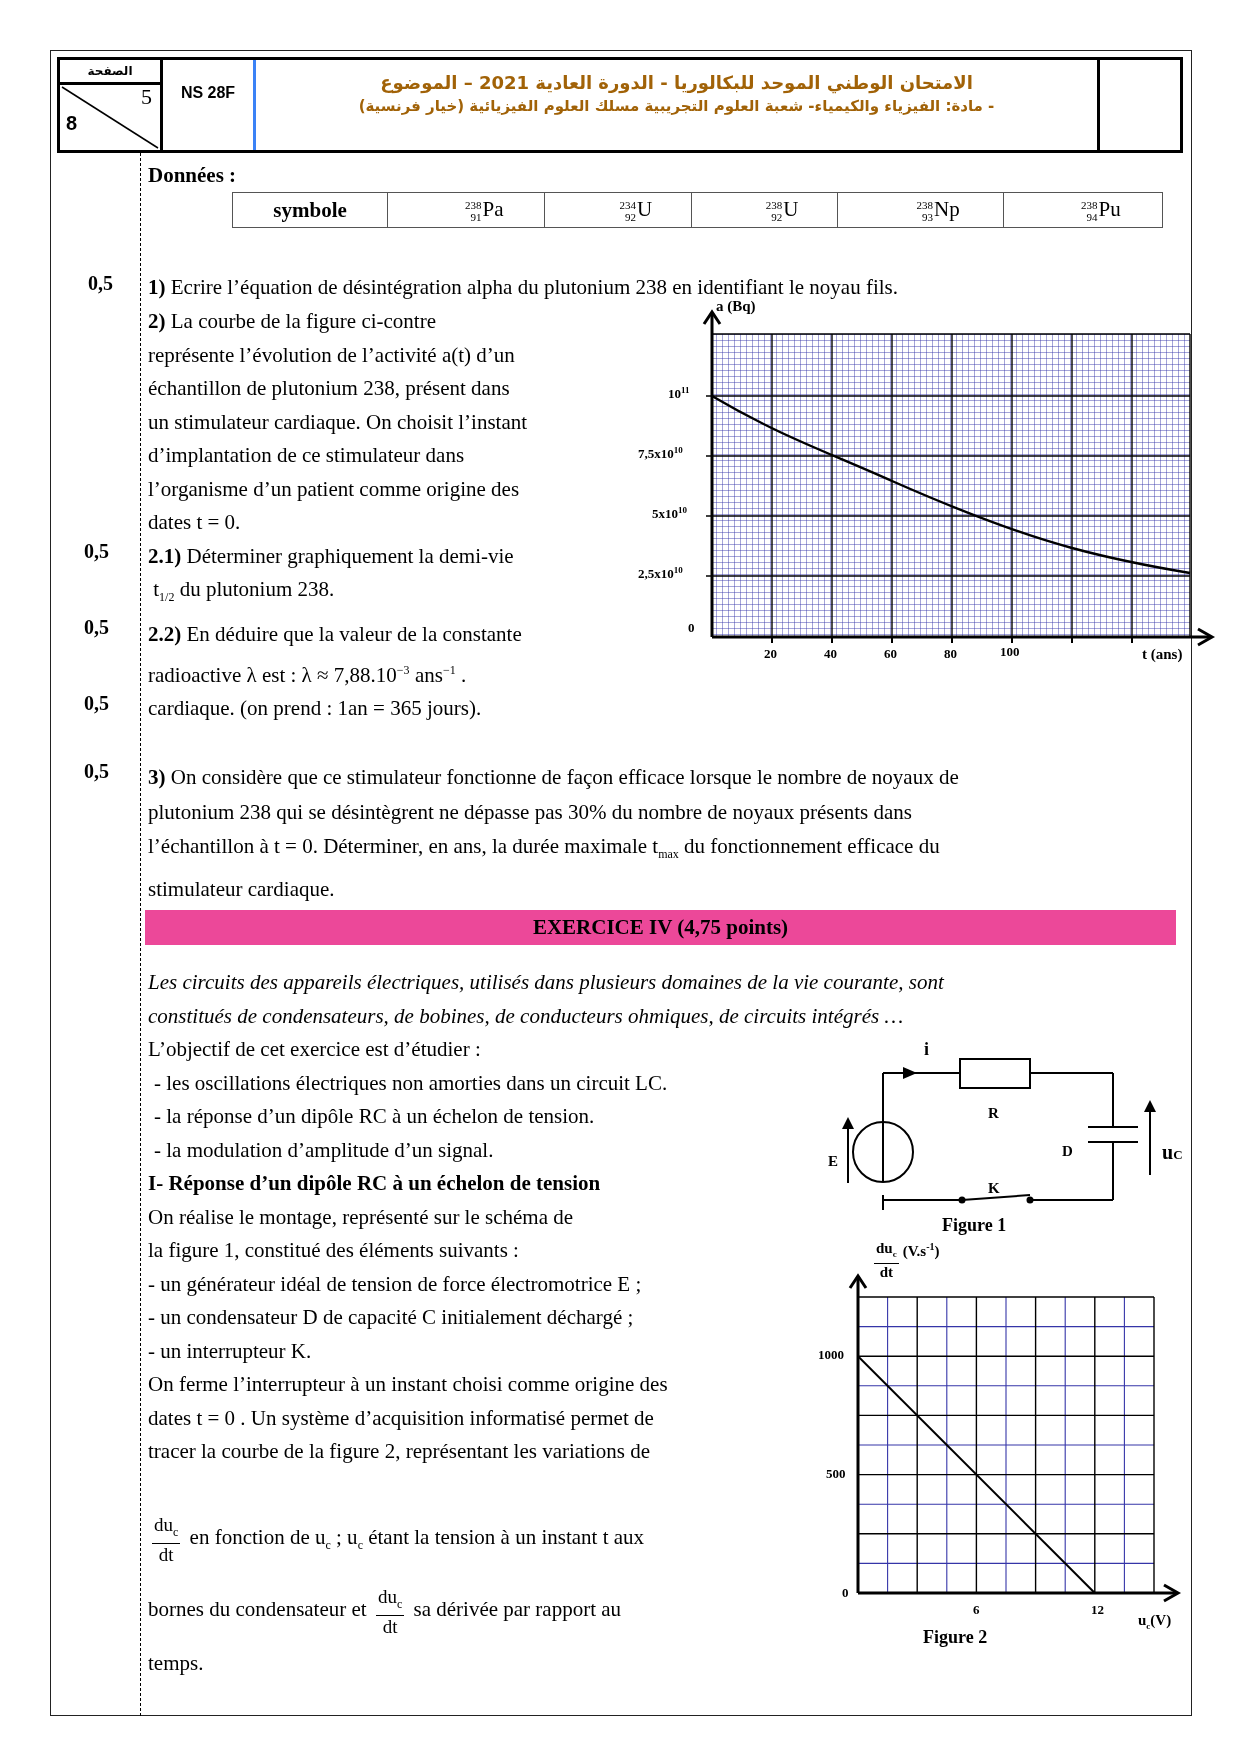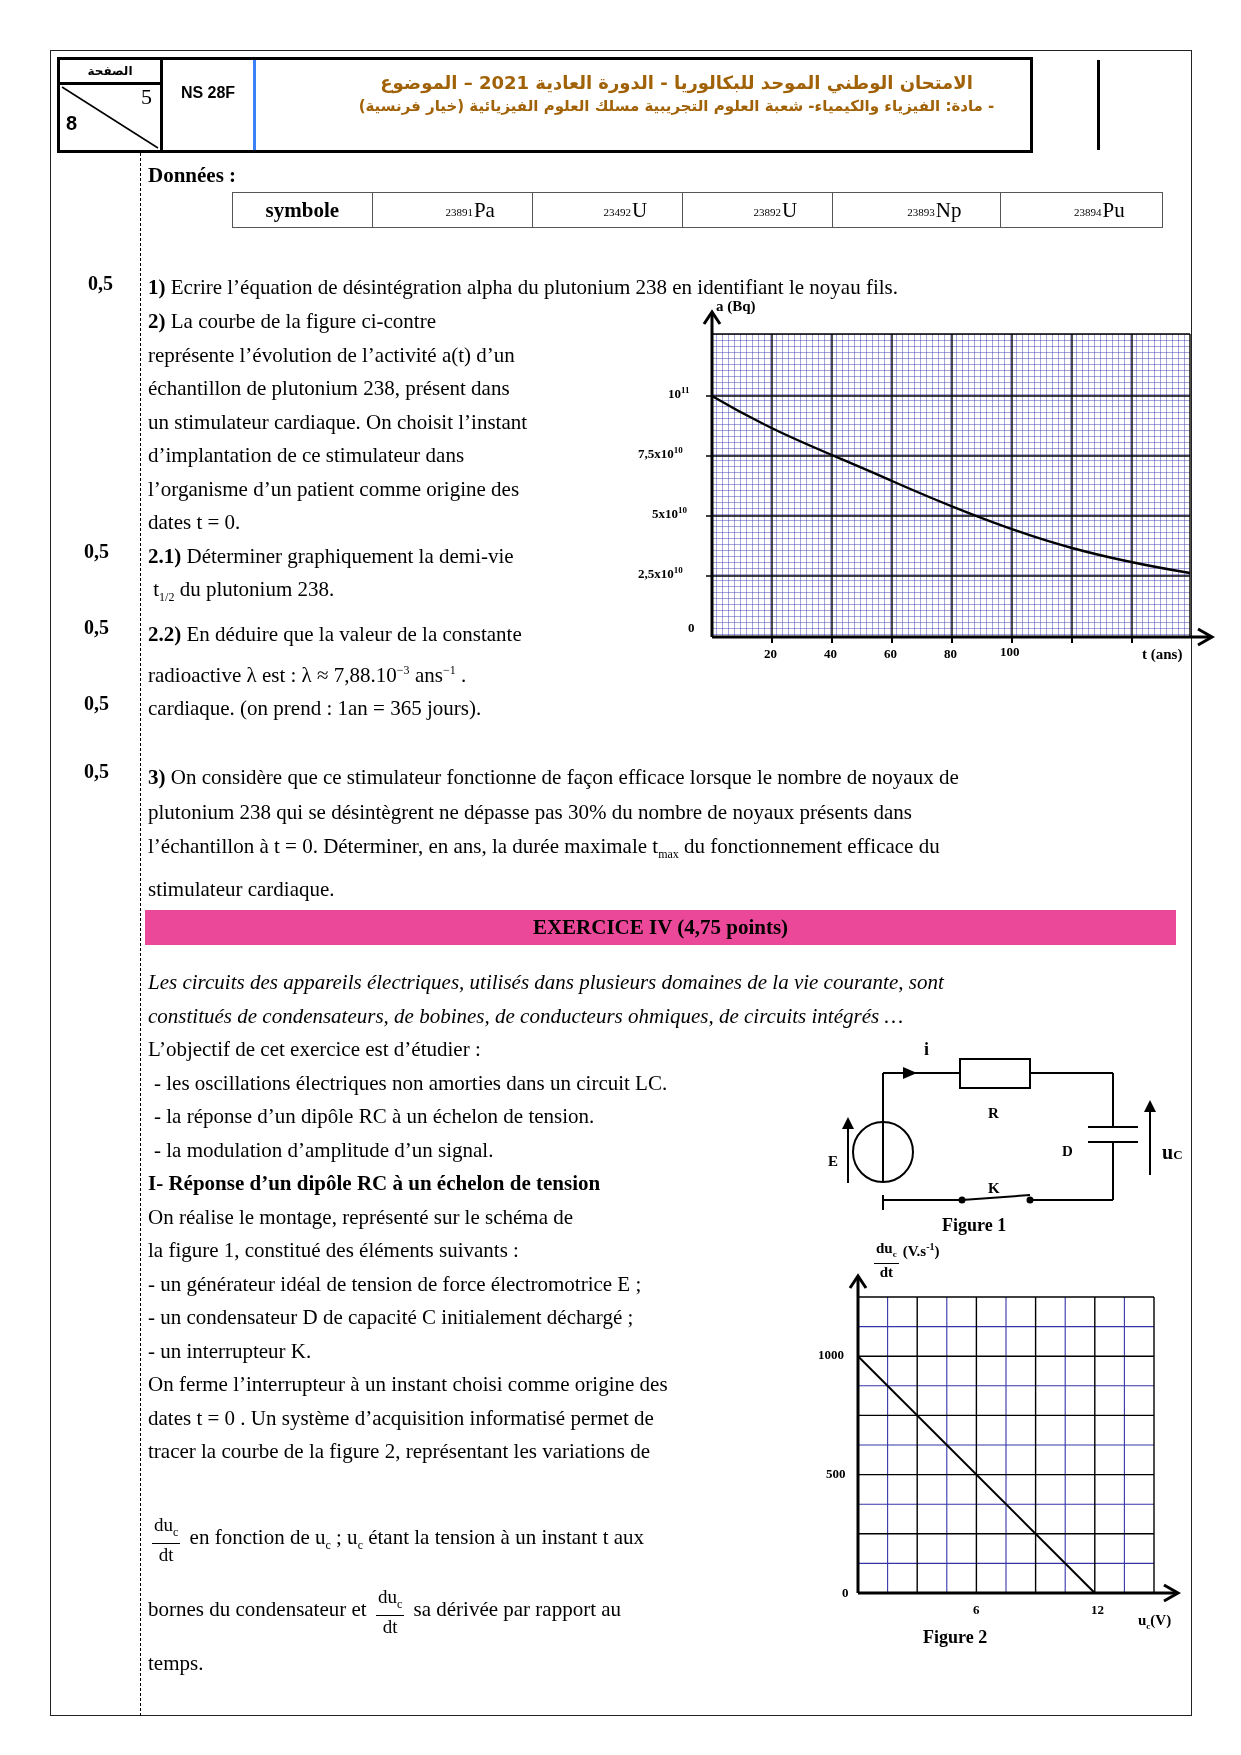--- a/index.html
+++ b/index.html
@@ -1,38 +1,38 @@
 <!DOCTYPE html>
 <html><head>
 <meta charset="utf-8">
 <style>
   html, body { margin:0; padding:0; background:#ffffff; }
   body { width:1241px; height:1755px; position:relative; overflow:hidden;
          font-family:"Liberation Serif", serif; color:#000; }
   .abs { position:absolute; }
   .outer { left:50px; top:50px; width:1142px; height:1666px; border:1px solid #222; box-sizing:border-box; }
-  .hdr { left:57px; top:57px; width:976px; height:96px; border:3px solid #000; box-sizing:border-box; }
+  .hdr { left:57px; top:57px; width:1126px; height:96px; border:3px solid #000; box-sizing:border-box; }
   .hdr-page { left:0; top:0; width:103px; height:90px; border-right:3px solid #000; box-sizing:border-box; }
   .hdr-page-top { position:absolute; left:0; top:0; width:100px; height:22px; border-bottom:3px solid #000;
                   text-align:center; font-family:"DejaVu Sans", sans-serif; font-size:12px; font-weight:bold; line-height:22px; }
   .hdr-code { left:103px; top:0; width:93px; height:90px; border-right:3px solid #3b82f6; box-sizing:border-box;
               font-family:"Liberation Sans", sans-serif; font-weight:bold; font-size:16px; text-align:center; line-height:66px; }
   .hdr-title { left:196px; top:0; width:844px; height:90px; border-right:3px solid #000; box-sizing:border-box;
                direction:rtl; text-align:center; color:#a16207; font-family:"DejaVu Sans", sans-serif; font-weight:bold; }
   .hdr-title .l1 { font-size:18px; margin-top:12px; }
   .hdr-title .l2 { font-size:15px; margin-top:4px; }
   .dash { left:140px; top:153px; width:0; height:1563px; border-left:1.5px dashed #000; }
   .txt { font-size:21px; line-height:30px; white-space:nowrap; }
   .b { font-weight:bold; }
   .score { font-size:20px; font-weight:bold; }
   table.nuc { border-collapse:collapse; position:absolute; left:232px; top:192px; width:931px; font-size:21px; }
   table.nuc td { border:1px solid #555; text-align:center; height:34px; padding:0 4px; }
   table.nuc tr:nth-child(2) td { height:40px; }
   .iso { display:inline-block; position:relative; }
-  .iso .ss { display:inline-flex; font-size:11px; line-height:12px; text-align:right; vertical-align:middle; margin-right:1px;margin-left:36px; }
+  .iso .ss { display:inline-flex; flex-direction:column; font-size:11px; line-height:12px; text-align:right; vertical-align:middle; margin-right:1px;margin-left:36px; }
   .banner { left:145px; top:910px; width:1031px; height:35px; background:#ec4899;
             text-align:center; font-weight:bold; font-size:21px; line-height:35px; }
   .ital { font-style:italic; }
   .frac { display:inline-block; vertical-align:middle; text-align:center; font-size:19px; line-height:21px; margin:0 4px; }
   .frac .num { border-bottom:1px solid #000; padding:0 2px; }
   sub, sup { font-size:12px; }
   .axlbl { font-family:"Liberation Serif", serif; font-weight:bold; font-size:13px; position:absolute; white-space:nowrap; }
   .fig-cap { font-weight:bold; font-size:18px; position:absolute; }
 </style>
 </head>

